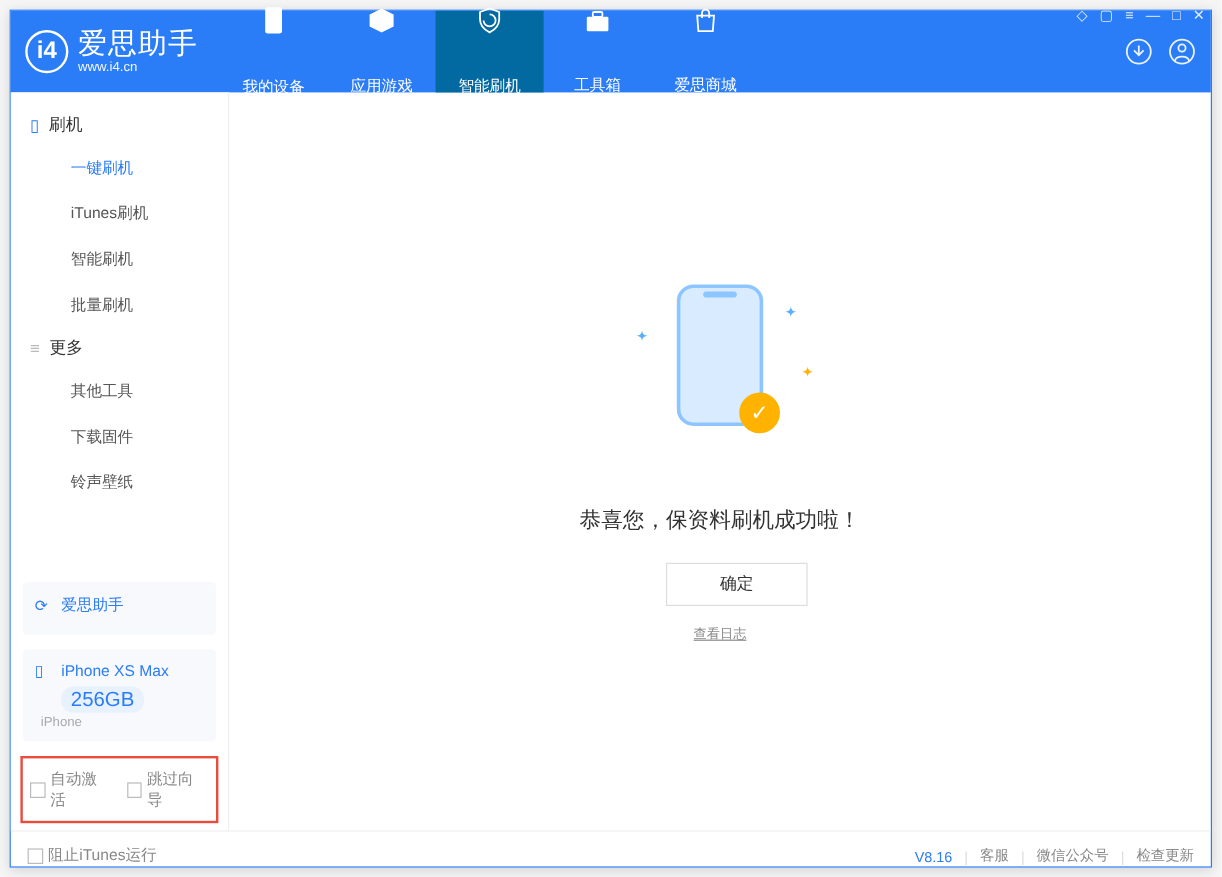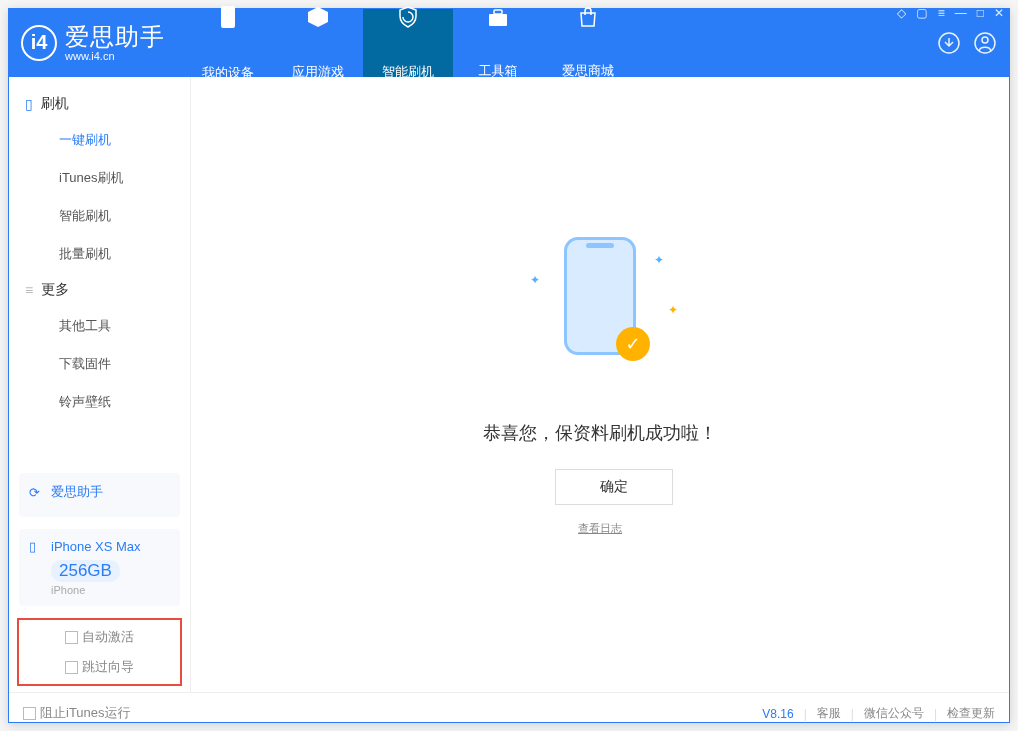--- a/index.html
+++ b/index.html
@@ -23,22 +23,22 @@
 .sidebar { width: 182px; border-right: 1px solid #eee; display: flex; flex-direction: column; background: #fff; }
 .sidebar-inner { flex: 1; overflow-y: auto; padding-top: 10px; }
 .side-group { padding: 8px 16px; display: flex; align-items: center; color: #333; font-size: 14px; }
 .side-group-icon { margin-right: 8px; color: #2a7cf7; }
 .side-item { padding: 10px 16px 10px 50px; font-size: 13px; color: #555; cursor: pointer; }
 .side-item.active { color: #2a7cf7; }
 .device-box { margin: 6px 10px; padding: 10px; background: #f7f9fc; border-radius: 4px; }
 .device-row { display: flex; align-items: center; color: #2a7cf7; font-size: 13px; margin-bottom: 6px; }
 .device-row-icon { width: 16px; margin-right: 6px; }
 .badge { display: inline-block; background: #e8f2ff; color: #2a7cf7; font-size: 17px; padding: 1px 8px; border-radius: 10px; margin-left: 22px; }
-.device-sub { font-size: 11px; color: #aaa; margin-left: 22px; margin-top: 2px; }
-.bottom-options { border: 2px solid #e94b3c; margin: 6px 8px; padding: 8px 6px; display: flex; align-items: center; gap: 12px; flex-direction: column; }
+.device-sub { font-size: 11px; color: #aaa; margin-left: 5px; margin-top: 2px; }
+.bottom-options { border: 2px solid #e94b3c; margin: 6px 8px; padding: 8px 6px; display: flex; align-items: center; gap: 12px; }
 .chk-row { display: flex; align-items: center; color: #888; font-size: 13px; gap: 4px; }
 .chk { width: 13px; height: 13px; border: 1px solid #bbb; }
 .main { flex: 1; display: flex; flex-direction: column; align-items: center; justify-content: center; }
 .illus { position: relative; width: 180px; height: 140px; margin-bottom: 20px; }
 .phone { width: 72px; height: 118px; border: 3px solid #8cc5ff; border-radius: 14px; position: absolute; left: 54px; top: 4px; background: #d9ecff; }
 .phone-notch { width: 28px; height: 5px; background: #8cc5ff; border-radius: 3px; position: absolute; top: 3px; left: 50%; transform: translateX(-50%); }
 .check-circle { width: 34px; height: 34px; background: #ffb300; border-radius: 50%; position: absolute; right: 40px; bottom: 12px; display: flex; align-items: center; justify-content: center; color: #fff; font-size: 18px; }
 .spark { position: absolute; font-size: 12px; color: #58b0ff; }
 .spark.s1 { left: 20px; top: 40px; } .spark.s2 { right: 26px; top: 20px; } .spark.s3 { right: 12px; top: 70px; color: #ffb300; }
 .success-text { font-size: 18px; color: #333; margin-bottom: 24px; margin-top: 28px; }

